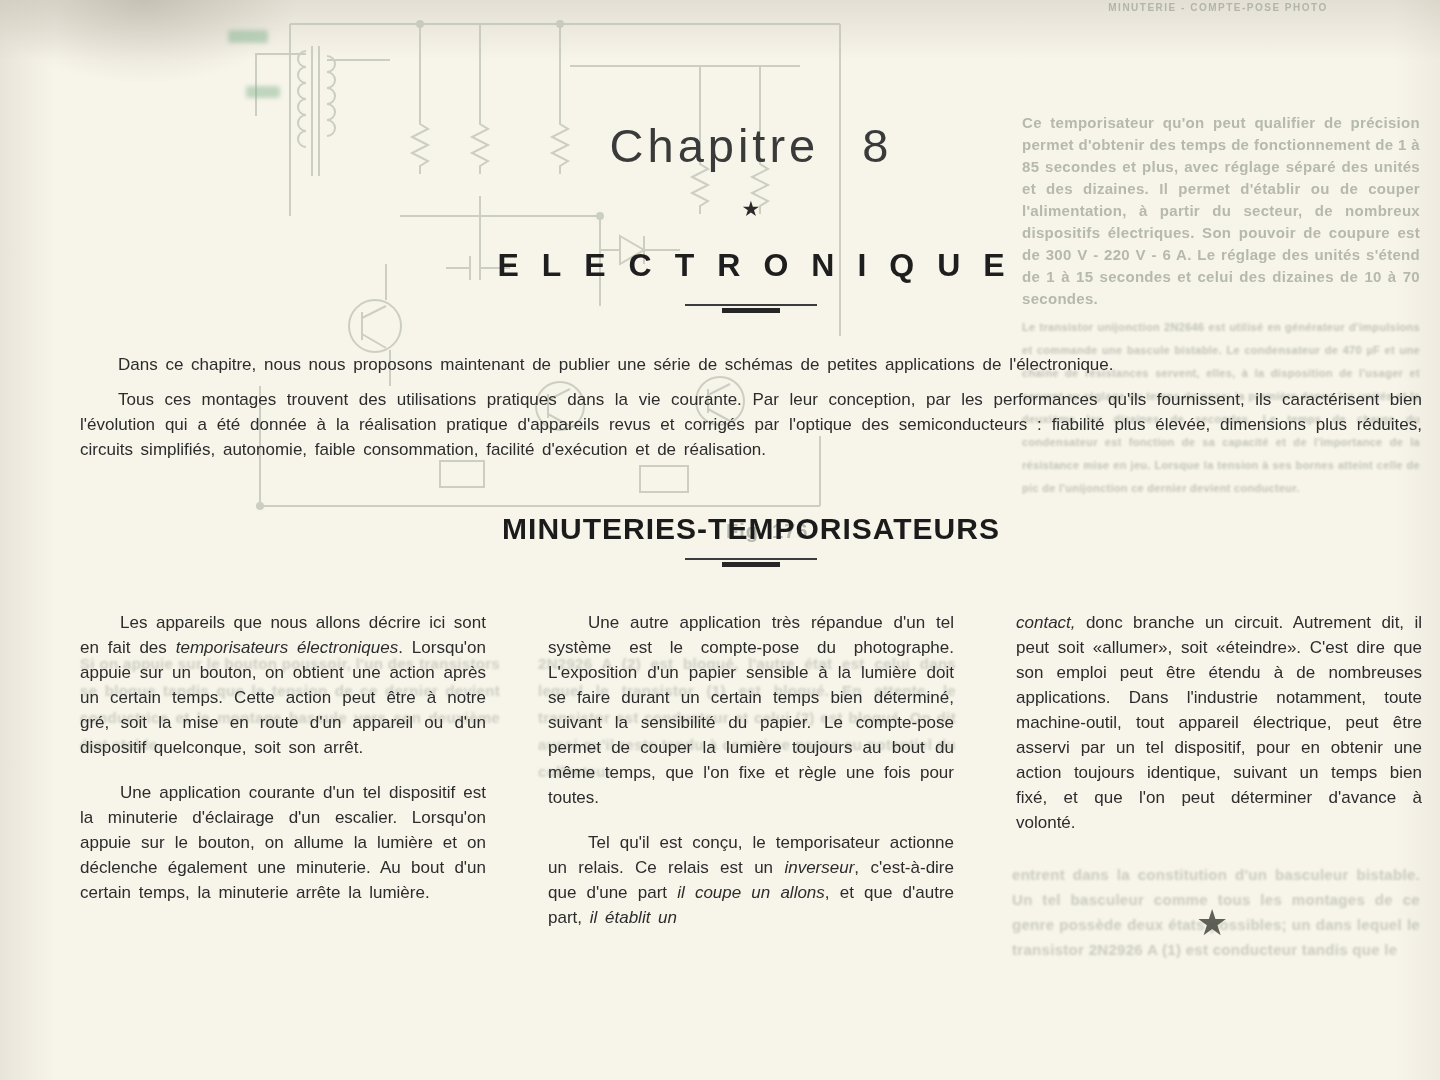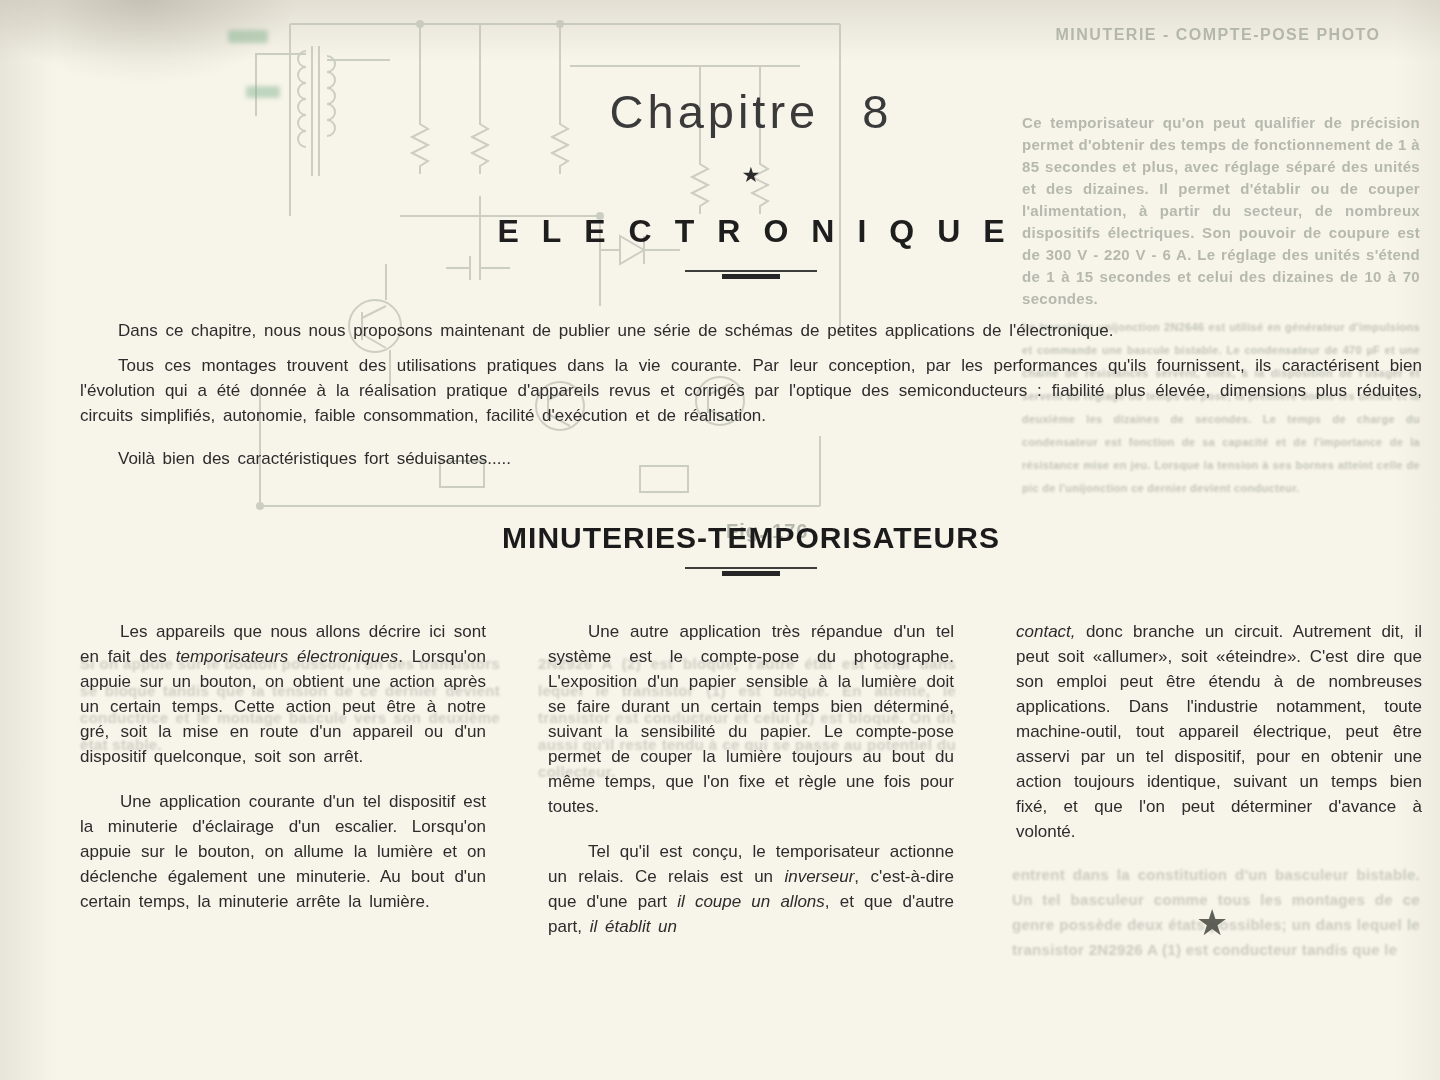--- a/index.html
+++ b/index.html
@@ -25,21 +25,21 @@
   .ghost-schematic { position: absolute; left: 140px; top: 6px; opacity: .8; }
   .ghost-text {
     position: absolute;
     color: #a6ab9e;
     font-weight: 700;
     text-align: justify;
     filter: blur(.6px);
     opacity: .8;
     letter-spacing: .3px;
   }
-  .gt-header { left: 1016px; top: 26px; width: 404px; font-size: 16px; letter-spacing: 1.5px; text-align: center; }
+  .gt-header { left: 1016px; top: 2px; width: 404px; font-size: 10px; letter-spacing: 1.5px; text-align: center; }
   .gt-right-top { left: 1022px; top: 72px; width: 398px; font-size: 15px; line-height: 22px; margin-top: 40px; }
   .gt-right-mid { left: 1022px; top: 316px; width: 398px; font-size: 11px; line-height: 23px; opacity: .65; filter: blur(.9px); }
   .gt-fig { left: 726px; top: 520px; font-size: 20px; letter-spacing: 1px; }
   .gt-left-bottom { left: 80px; top: 650px; width: 420px; font-size: 15px; line-height: 27px; opacity: .5; filter: blur(1.1px); }
   .gt-mid-bottom { left: 538px; top: 650px; width: 418px; font-size: 15px; line-height: 27px; opacity: .5; filter: blur(1.1px); }
   .gt-right-bottom { left: 1012px; top: 862px; width: 408px; font-size: 15px; line-height: 25px; opacity: .55; filter: blur(1px); }
   .ghost-star {
     position: absolute; left: 1196px; top: 902px;
     font-size: 36px; color: #4f5149; opacity: .9;
     filter: blur(.4px);
@@ -49,21 +49,21 @@
     filter: blur(2px); opacity: .45;
   }
   .stamp-1 { left: 228px; top: 30px; width: 40px; height: 13px; }
   .stamp-2 { left: 246px; top: 86px; width: 34px; height: 12px; }
 
   
   .content {
     position: absolute; left: 80px; right: 18px; top: 0; z-index: 1;
   }
   h1.chapitre {
-    margin: 12px; padding-top: 72px;
+    margin: 0; padding-top: 118px;
     text-align: center;
     font-size: 47px; font-weight: 400;
     letter-spacing: 4px; word-spacing: 26px;
     color: #3a3a3a;
   }
   .star-ornament {
     margin-top: 24px;
     text-align: center; font-size: 21px; color: #2b2b2b;
   }
   h2.title {
@@ -180,21 +180,20 @@
     <h2 class="title">ELECTRONIQUE</h2>
 
     <div class="rule">
       <span class="thin"></span>
       <span class="thick"></span>
     </div>
 
     <div class="intro">
       <p>Dans ce chapitre, nous nous proposons maintenant de publier une série de schémas de petites applications de l'électronique.</p>
       <p>Tous ces montages trouvent des utilisations pratiques dans la vie courante. Par leur conception, par les performances qu'ils fournissent, ils caractérisent bien l'évolution qui a été donnée à la réalisation pratique d'appareils revus et corrigés par l'optique des semiconducteurs : fiabilité plus élevée, dimensions plus réduites, circuits simplifiés, autonomie, faible consommation, facilité d'exécution et de réalisation.</p>
-      <p class="last">Voilà bien des caractéristiques fort séduisantes.....</p>
     </div>
 
     <h3 class="section-title">MINUTERIES-TEMPORISATEURS</h3>
 
     <div class="rule small">
       <span class="thin"></span>
       <span class="thick"></span>
     </div>
 
     <div class="columns">

